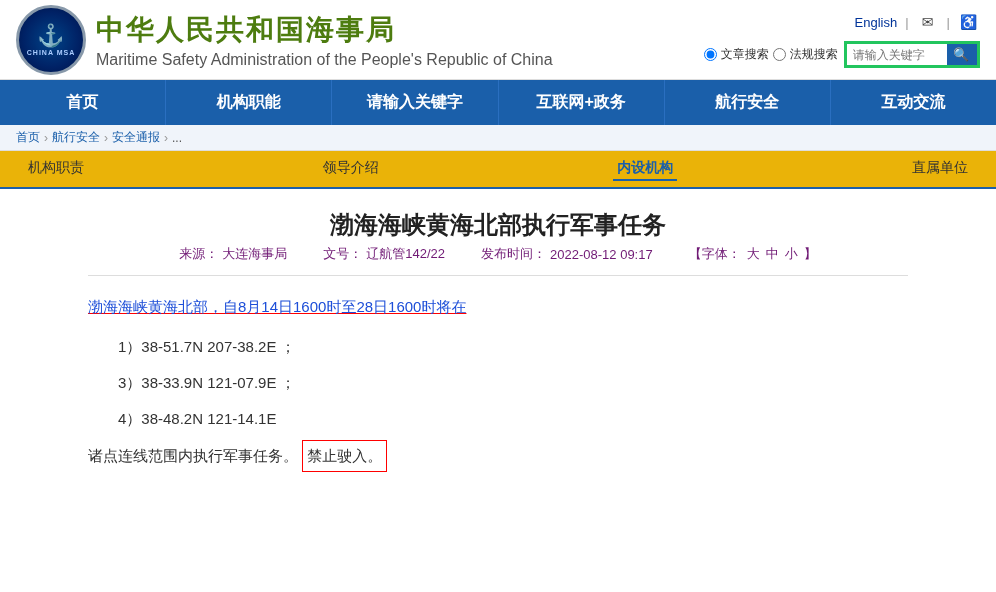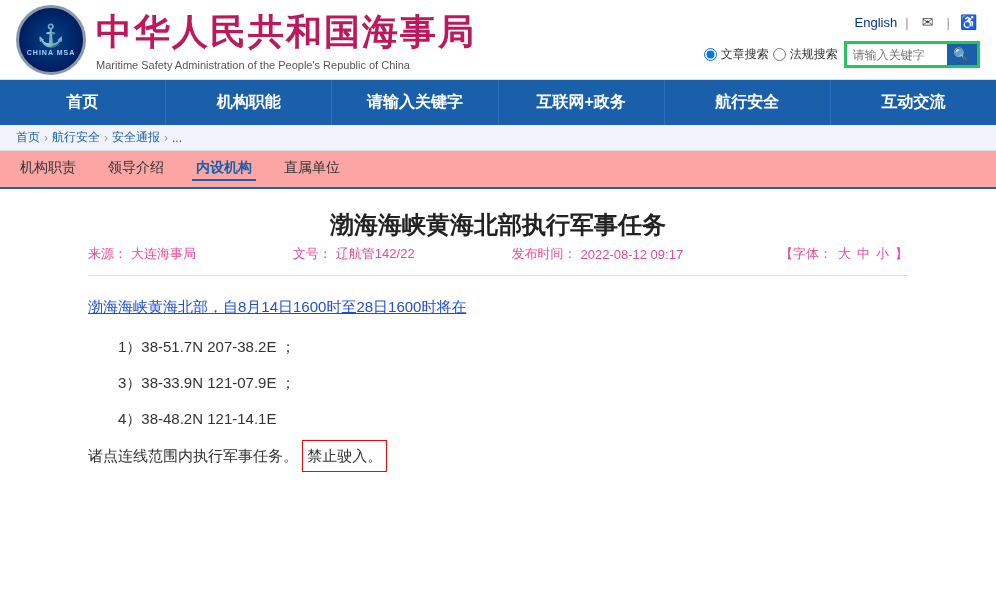--- a/index.html
+++ b/index.html
@@ -5,22 +5,22 @@
     * { margin: 0; padding: 0; box-sizing: border-box; }
     body { font-family: "Microsoft YaHei", "SimHei", Arial, sans-serif; font-size: 14px; color: #333; background: #fff; width: 996px; }
 
     
     .header { display: flex; align-items: center; justify-content: space-between; padding: 8px 16px; background: #fff; border-bottom: 1px solid #ddd; height: 80px; }
     .header-logo { display: flex; align-items: center; gap: 10px; }
     .logo-circle { width: 70px; height: 70px; border-radius: 50%; background: radial-gradient(circle, #004488 0%, #002266 60%, #001144 100%); display: flex; align-items: center; justify-content: center; flex-direction: column; border: 3px solid #8899aa; }
     .logo-circle .anchor { font-size: 22px; color: #fff; }
     .logo-circle .msa-text { font-size: 7px; color: #aaccff; font-weight: bold; letter-spacing: 1px; }
     .header-title { display: flex; flex-direction: column; }
-    .header-title-cn { font-size: 36px; font-weight: bold; color: #be185d; letter-spacing: 2px; }
-    .header-title-en { font-size: 11px; color: #555; margin-top: 2px; }
+    .header-title-cn { font-size: 28px; font-weight: bold; color: #4d7c0f; letter-spacing: 2px; }
+    .header-title-en { font-size: 16px; color: #555; margin-top: 2px; }
     .header-right { display: flex; flex-direction: column; align-items: flex-end; gap: 8px; }
     .header-links { display: flex; align-items: center; gap: 8px; font-size: 13px; }
     .header-links a { color: #003399; text-decoration: none; }
     .header-links .separator { color: #999; }
     .header-icon { width: 22px; height: 22px; display: flex; align-items: center; justify-content: center; font-size: 14px; color: #444; cursor: pointer; }
     .search-area { display: flex; align-items: center; gap: 6px; }
     .search-radio { display: flex; align-items: center; gap: 4px; font-size: 12px; color: #333; }
     .search-radio input[type=radio] { cursor: pointer; }
     .search-box { display: flex; align-items: center; border: 3px solid #22c55e; }
     .search-box input { border: none; outline: none; padding: 3px 6px; font-size: 12px; width: 100px; color: #999; }
@@ -30,32 +30,32 @@
     .main-nav { background: #1a5faa; display: flex; }
     .main-nav .nav-item { flex: 1; text-align: center; padding: 12px 0; color: #fff; font-size: 16px; font-weight: bold; cursor: pointer; border-right: 1px solid #2a6fc0; }
     .main-nav .nav-item:last-child { border-right: none; }
 
     
     .breadcrumb-bar { background: #f0f4fa; border-bottom: 1px solid #ddd; padding: 4px 16px; font-size: 12px; color: #555; display: flex; align-items: center; gap: 4px; }
     .breadcrumb-bar a { color: #1a5faa; text-decoration: none; }
     .breadcrumb-bar .sep { color: #999; }
 
     
-    .sub-nav { background: #fca5a5; border-bottom: 2px solid #1a5faa; padding: 6px 16px; display: flex; gap: 24px; }
+    .sub-nav { background: #eab308; border-bottom: 2px solid #1a5faa; padding: 6px 24px; display: flex; gap: 24px; justify-content: space-between; }
     .sub-nav .sub-item { font-size: 14px; color: #333; cursor: pointer; padding: 2px 4px; }
     .sub-nav .sub-item.active { color: #1a5faa; font-weight: bold; border-bottom: 2px solid #1a5faa; }
 
     
     .content { padding: 20px 40px; max-width: 900px; margin: 0 auto; }
 
     
     .article-title { text-align: center; font-size: 24px; font-weight: bold; color: #222; margin-bottom: 4px; }
 
     
-    .article-meta { text-align: center; font-size: 13px; color: #ec4899; margin-bottom: 16px; border-bottom: 1px solid #ddd; padding-bottom: 12px; display: flex; justify-content: space-between; align-items: center; gap: 36px; flex-wrap: wrap; }
+    .article-meta { text-align: center; font-size: 13px; color: #701a75; margin-bottom: 16px; border-bottom: 1px solid #ddd; padding-bottom: 12px; display: flex; justify-content: center; align-items: center; gap: 36px; flex-wrap: wrap; }
     .meta-item { display: flex; gap: 4px; align-items: center; }
     .font-size-control { display: flex; gap: 6px; align-items: center; }
     .font-size-control span { cursor: pointer; }
 
     
     .article-body { line-height: 2; font-size: 15px; color: #333; }
     .article-body p { margin-bottom: 10px; }
     .underline-red { text-decoration: underline; text-decoration-color: red; color: #1d4ed8; }
     .highlight-box { display: inline-block; border: 1px solid red; color: #333; padding: 0 4px; }
     .coord-list { margin-left: 30px; }

